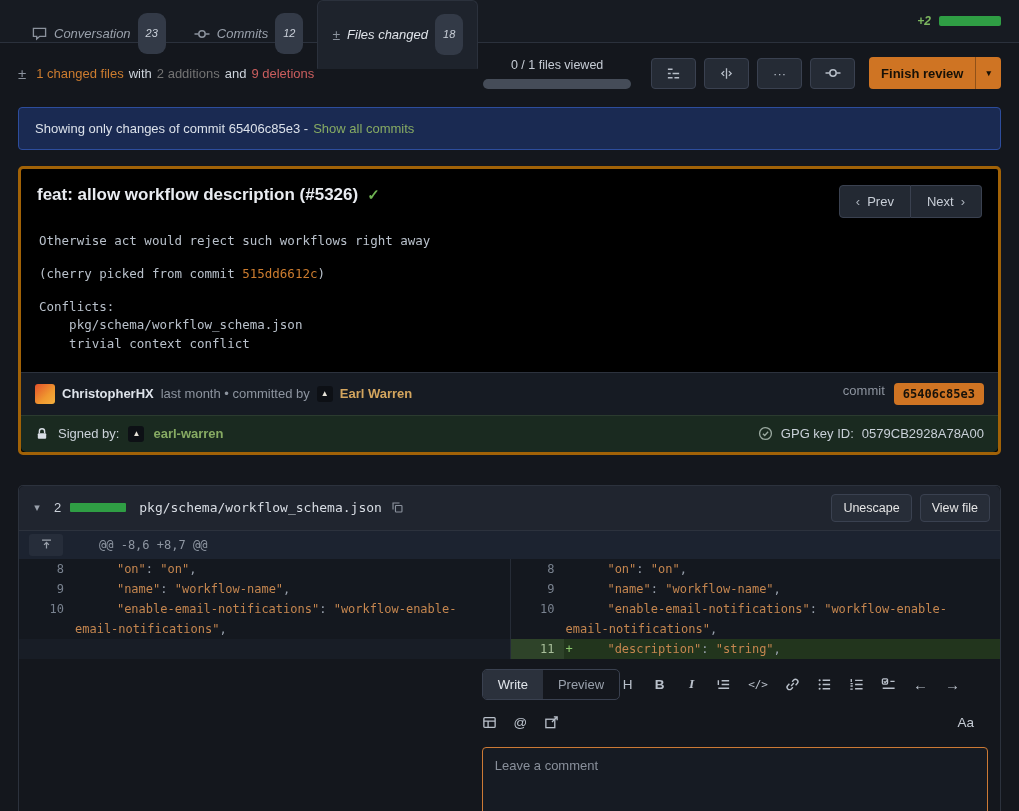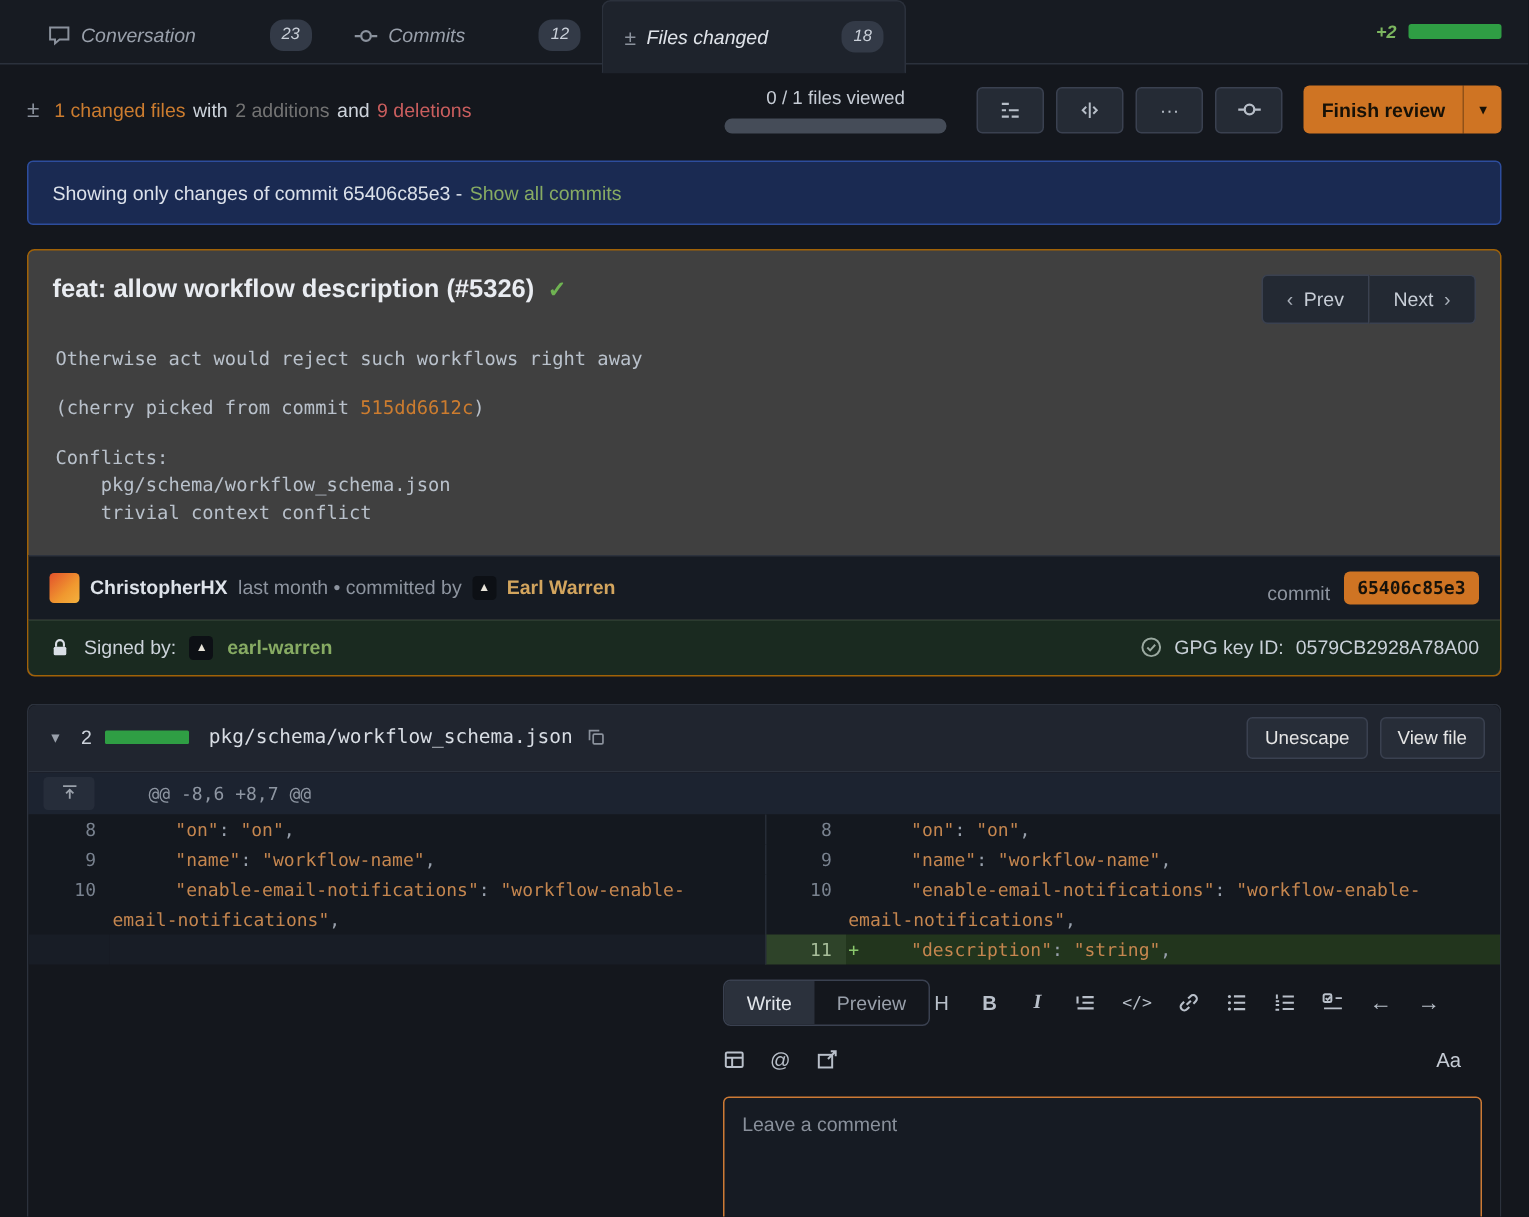--- a/index.html
+++ b/index.html
@@ -6,21 +6,21 @@
   html,body{width:1019px;height:811px;overflow:hidden;}
   body{background:#14171d;font-family:"Liberation Sans",sans-serif;font-size:13px;color:#cdd3db;}
   svg{display:block;}
   a{text-decoration:none;cursor:pointer;}
 
   
   .tabbar{height:43px;background:#171b22;border-bottom:1px solid #2b313c;display:flex;align-items:flex-start;padding:0 18px;font-style:italic;}
   .tab{display:flex;align-items:center;gap:7px;padding:13px 14px;color:#99a0ab;cursor:pointer;font-size:13px;}
   .tab .ticon{display:flex;color:#8b929d;font-size:14px;}
   .tab.active{background:#1e232c;border:1px solid #2b313c;border-bottom:1px solid #1e232c;border-radius:6px 6px 0 0;margin-bottom:-1px;color:#dfe3e9;}
-  .pill{background:#333a47;color:#cbd1da;border-radius:9px;padding:3px 8px;font-size:11px;line-height:15px;margin-left:42px;}
+  .pill{background:#333a47;color:#cbd1da;border-radius:9px;padding:13px 8px;font-size:11px;line-height:15px;}
   .tabbar-right{margin-left:auto;align-self:center;display:flex;align-items:center;gap:8px;}
   .plus2{color:#7cb65f;font-size:12px;font-weight:700;}
   .statbar{width:62px;height:10px;border-radius:2px;background:#2f9e44;}
 
   
   .toolbar{display:flex;align-items:center;padding:14px 18px 12px;}
   .summary{display:flex;align-items:center;gap:5px;}
   .summary .difficon{color:#8b929d;font-size:15px;margin-right:5px;}
   .lnk-orange{color:#cc7c2f;text-align:center;}
   .txt-green{color:#737373;}
@@ -32,40 +32,40 @@
   .icon-btn{height:31px;min-width:45px;display:flex;align-items:center;justify-content:center;background:#252b35;border:1px solid #3a4150;border-radius:4px;color:#b7bec8;cursor:pointer;font-size:13px;}
   .finish-btn{height:32px;display:flex;align-items:center;background:#cf7423;border:none;border-radius:4px;color:#171107;font-weight:700;font-size:13px;cursor:pointer;margin-left:6px;}
   .finish-btn .fb-label{padding:0 12px;}
   .finish-btn .fb-caret{padding:0 10px;border-left:1px solid rgba(0,0,0,.3);font-size:9px;line-height:32px;}
 
   
   .banner{margin:6px 18px 16px;background:#1a2a52;border:1px solid #2d4d9d;border-radius:4px;padding:13px 16px;color:#dbe1ea;display:flex;gap:5px;}
   .banner a{color:#87ab63;}
 
   
-  .commit-box{margin:0 18px 18px;background:#404040;border:1px solid #a16207;border-radius:5px;}
+  .commit-box{margin:0 18px 30px;background:#000000;border:3px solid #a16207;border-radius:5px;}
   .commit-head{display:flex;align-items:flex-start;padding:16px 16px 12px;}
   .commit-title{font-size:17px;font-weight:600;color:#e9ecf1;display:flex;gap:9px;align-items:center;}
   .ok-check{color:#6fb352;font-size:15px;font-weight:700;}
   .pn-group{margin-left:auto;display:flex;}
   .pn-btn{display:flex;align-items:center;gap:7px;background:#232933;border:1px solid #3a4150;color:#c8ced7;padding:8px 16px;font-size:13px;cursor:pointer;}
   .pn-btn.prev{border-radius:4px 0 0 4px;}
   .pn-btn.next{border-radius:0 4px 4px 0;border-left:none;}
   .pn-chev{font-size:13px;color:#aab1bb;}
   .commit-msg{font-family:"DejaVu Sans Mono",monospace;font-size:12.5px;color:#b9c1cb;padding:2px 18px 18px;line-height:1.5;}
   .commit-msg .para{margin-bottom:14px;}
   .commit-msg .pre{white-space:pre-wrap;}
   .hash-link{color:#cc7c2f;}
   .commit-meta{display:flex;align-items:center;gap:7px;background:#161b23;border-top:1px solid #2c323d;padding:10px 14px;font-size:13px;}
   .avatar-lg{width:20px;height:20px;border-radius:3px;background:linear-gradient(135deg,#e2512b,#f0982f 60%,#f4b13e);cursor:pointer;}
   .avatar-sm{width:16px;height:16px;border-radius:3px;background:#0d1015;color:#e8e4da;font-size:8px;display:flex;align-items:center;justify-content:center;cursor:pointer;}
   .meta-name{font-weight:700;color:#dde2e9;cursor:pointer;}
   .meta-muted{color:#8d949f;}
   .meta-committer{font-weight:700;color:#d3a55e;cursor:pointer;}
-  .meta-right{margin-left:auto;display:flex;align-items:flex-end;gap:9px;}
+  .meta-right{margin-left:auto;display:flex;align-items:flex-start;gap:9px;}
   .sha-badge{background:#cf7423;color:#17120a;font-family:"DejaVu Sans Mono",monospace;font-size:12px;font-weight:700;padding:4px 9px;border-radius:4px;cursor:pointer;}
   .commit-signed{display:flex;align-items:center;gap:9px;background:#1a2a20;border-top:1px solid #2b3b2f;padding:10px 14px;border-radius:0 0 5px 5px;font-size:13px;color:#ccd3da;}
   .lock-icon{color:#d9dee5;display:flex;}
   .signer{color:#87ab63;font-weight:700;}
   .signed-right{margin-left:auto;display:flex;align-items:center;gap:8px;color:#c9d0d8;}
   .gpg-icon{color:#9aa9a0;display:flex;}
 
   
   .file-box{margin:0 18px;border:1px solid #2c323d;border-bottom:none;border-radius:5px 5px 0 0;}
   .file-head{display:flex;align-items:center;gap:9px;background:#20252f;padding:8px 10px;border-radius:5px 5px 0 0;border-bottom:1px solid #2c323d;}

